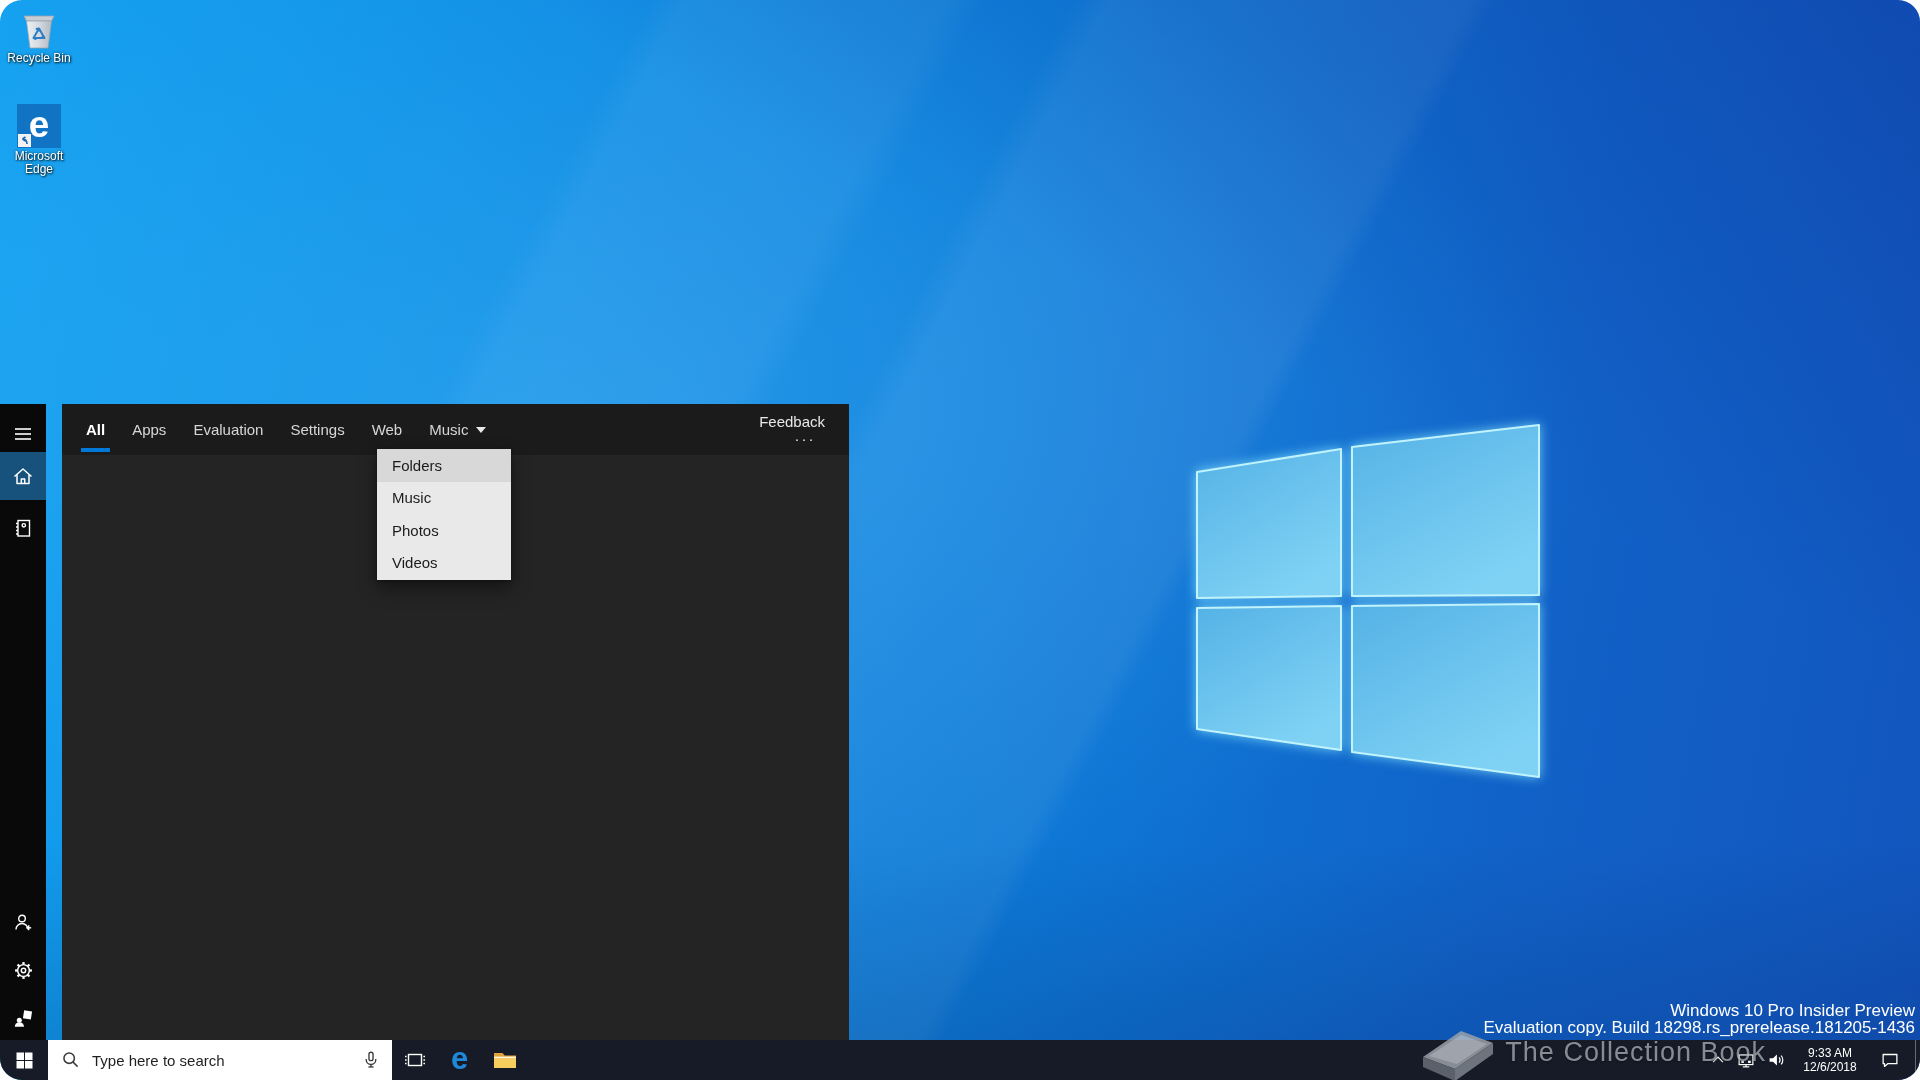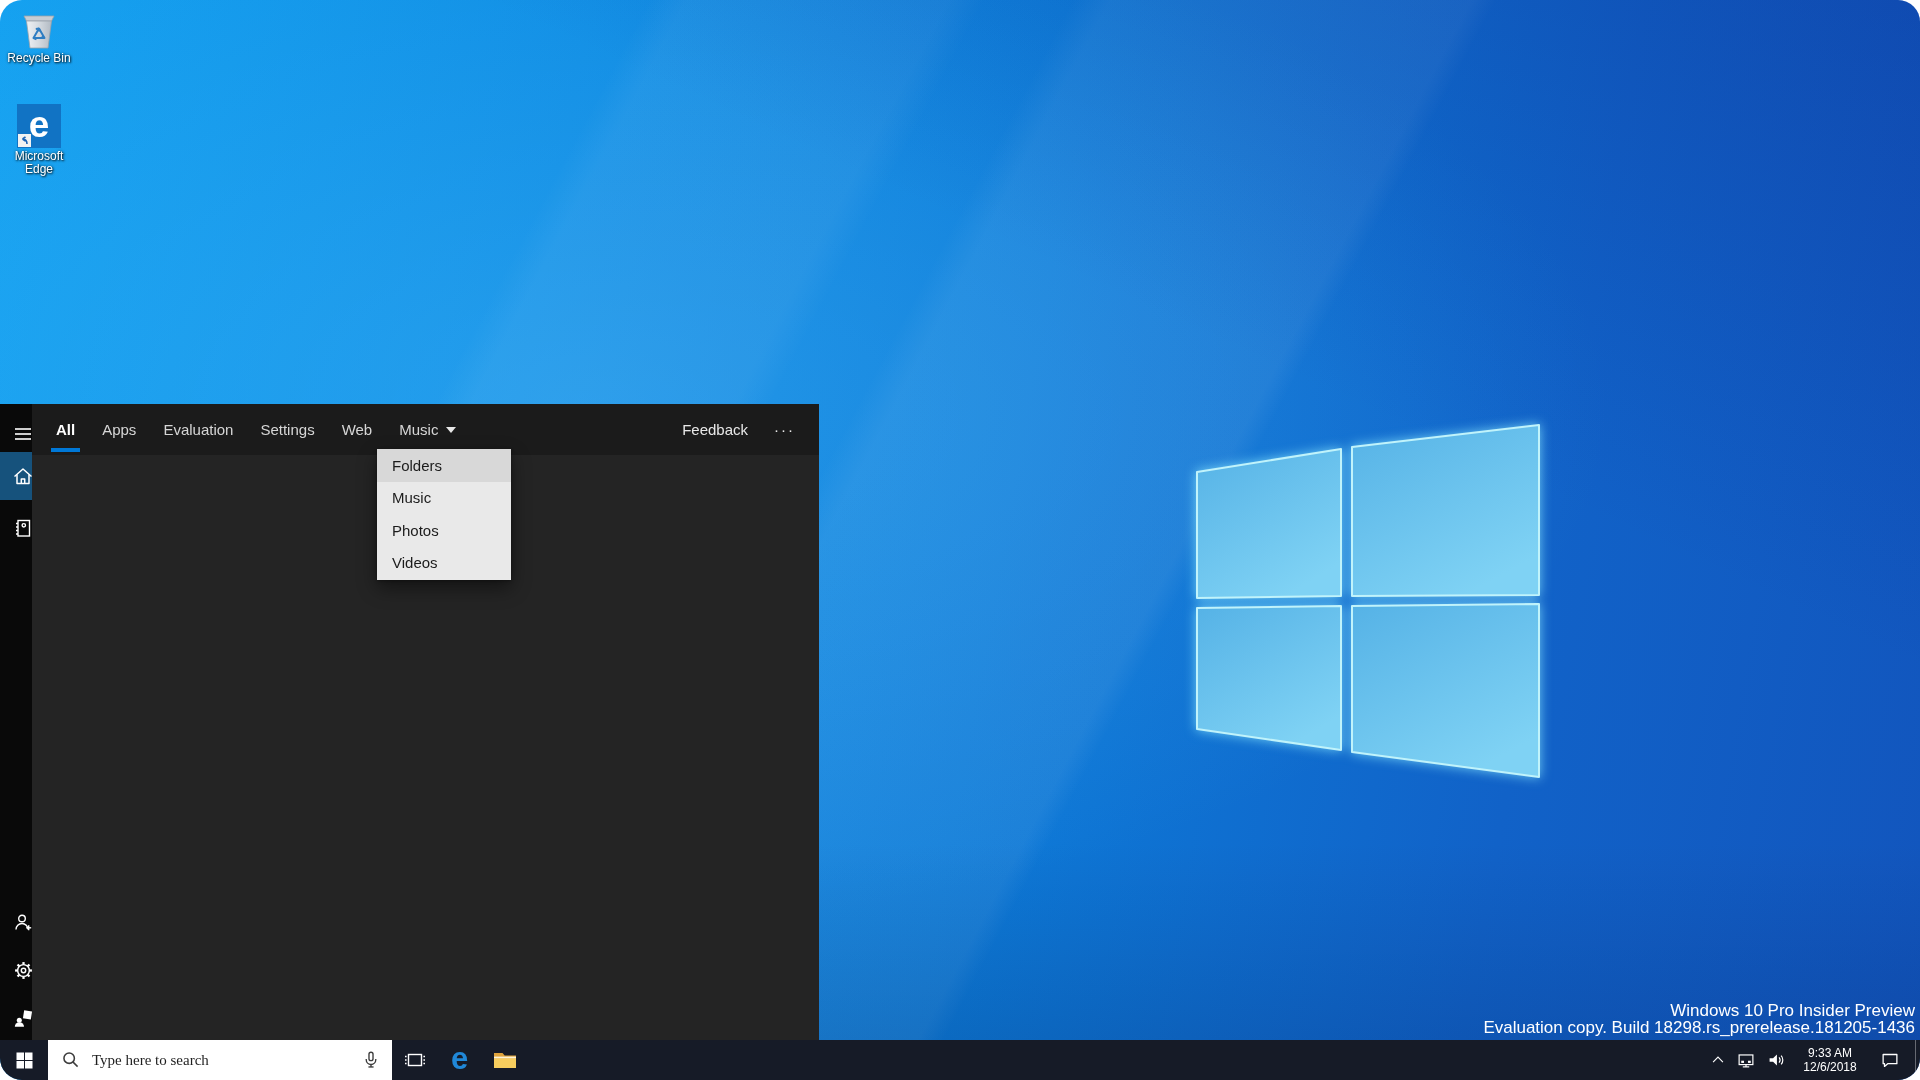--- a/index.html
+++ b/index.html
@@ -36,49 +36,49 @@
   .shortcut-box { position:absolute; left:1px; bottom:1px; width:13px; height:13px; background:#f2f2f2; }
 
   
   .os-watermark { position:absolute; right:5px; bottom:44px; text-align:right; color:#fff;
     font-size:17px; line-height:17px; z-index:2; }
 
   
   .rail { position:absolute; left:0; top:404px; width:46px; height:636px; background:#090909; z-index:3; }
   .rail-item { position:absolute; left:0; width:46px; height:44px; display:flex; align-items:center; justify-content:center; }
   .rail-item.selected { background:#16527c; height:48px; }
-  .panel { position:absolute; left:32px; top:404px; width:787px; height:636px; background:#242424; z-index:3; }
+  .panel { position:absolute; left:62px; top:404px; width:787px; height:636px; background:#242424; z-index:3; }
   .panel-header { position:absolute; left:0; top:0; width:100%; height:51px; background:#1b1b1b;
     display:flex; align-items:center; padding:0 24px; }
   .tab { position:relative; height:51px; display:flex; align-items:center; margin-right:27px;
     font-size:15px; color:#d6d6d6; cursor:pointer; white-space:nowrap; }
   .tab.active { color:#fff; font-weight:bold; }
   .tab.active::after { content:""; position:absolute; left:-5px; right:-5px; bottom:3px; height:4px; background:#0078d7; }
   .tab .caret { width:0; height:0; border-left:5px solid transparent; border-right:5px solid transparent;
     border-top:6px solid #e8e8e8; margin-left:8px; }
-  .header-right { margin-left:auto; display:flex; align-items:center; }
+  .header-right { margin-left:auto; display:flex; align-items:center;flex-direction:column; }
   .feedback { font-size:15px; color:#e8e8e8; cursor:pointer; }
   .overflow-dots { font-size:15px; color:#e8e8e8; letter-spacing:2px; margin-left:26px; cursor:pointer; }
 
   
   .dropdown { position:absolute; left:377px; top:449px; width:134px; background:#e9e9e9; z-index:5;
     box-shadow:0 8px 18px rgba(0,0,0,.45), 0 1px 3px rgba(0,0,0,.35); padding-bottom:1px; }
   .dd-item { height:32.5px; display:flex; align-items:center; padding-left:15px;
     font-size:15px; color:#1b1b1b; cursor:pointer; }
   .dd-item.highlighted { background:#d8d8d8; }
 
   
   .taskbar { position:absolute; left:0; bottom:0; width:1920px; height:40px; background:#161b27;
     display:flex; align-items:center; z-index:4; }
   .tb-btn { height:40px; display:flex; align-items:center; justify-content:center; cursor:pointer; position:relative; z-index:7; }
   .start { width:48px; }
   .searchbox { width:344px; height:40px; background:#ffffff; display:flex; align-items:center;
     padding:0 10px 0 12px; position:relative; z-index:7; }
   .searchbox input { border:none; outline:none; flex:1; font-size:15px; color:#1f1f1f;
-    font-family:Liberation Serif, serif; background:transparent; margin-left:10px; }
+    font-family:Liberation Sans, sans-serif; background:transparent; margin-left:10px; }
   .searchbox input::placeholder { color:#1f1f1f; opacity:1; }
   .task-icon { width:45px; }
   .edge-task { font-size:31px; font-weight:bold; color:#2088d8; line-height:1; margin-top:-4px; }
   .tray { margin-left:auto; display:flex; align-items:center; height:28px; position:relative; z-index:7; }
   .tray-btn { height:40px; display:flex; align-items:center; justify-content:center; cursor:pointer; }
   .clock { width:78px; text-align:center; color:#fff; font-size:12px; line-height:14px; cursor:pointer; }
   .show-desktop { width:5px; height:40px; border-left:1px solid rgba(255,255,255,.35); margin-left:4px; cursor:pointer; }
 
   
   .overlay-mark { position:absolute; right:4px; bottom:0; height:62px; display:flex; align-items:center;
@@ -250,20 +250,29 @@
     </div>
   </div>
 
   <div class="dropdown">
     <div class="dd-item highlighted">Folders</div>
     <div class="dd-item">Music</div>
     <div class="dd-item">Photos</div>
     <div class="dd-item">Videos</div>
   </div>
 
+  <div class="overlay-mark">
+    <svg class="book-svg" width="82" height="60" viewBox="0 0 82 60">
+      <polygon points="6,34 44,8 76,20 38,46" fill="#9aa1a9"></polygon>
+      <polygon points="6,34 38,46 38,58 6,44" fill="#686e76"></polygon>
+      <polygon points="38,46 76,20 76,31 38,58" fill="#7d848c"></polygon>
+      <polygon points="12,33 44,12 70,21 40,41" fill="#b7bdc4"></polygon>
+    </svg>
+    <span class="mark-text">The Collection Book</span>
+  </div>
 
   <div class="taskbar">
     <div class="tb-btn start">
       <svg width="17" height="17" viewBox="0 0 17 17">
         <g fill="#fff">
           <rect x="0.5" y="0.5" width="7.5" height="7.5"></rect>
             <rect x="9" y="0.5" width="7.5" height="7.5"></rect>
           <rect x="0.5" y="9" width="7.5" height="7.5"></rect>
             <rect x="9" y="9" width="7.5" height="7.5"></rect>
         </g>

